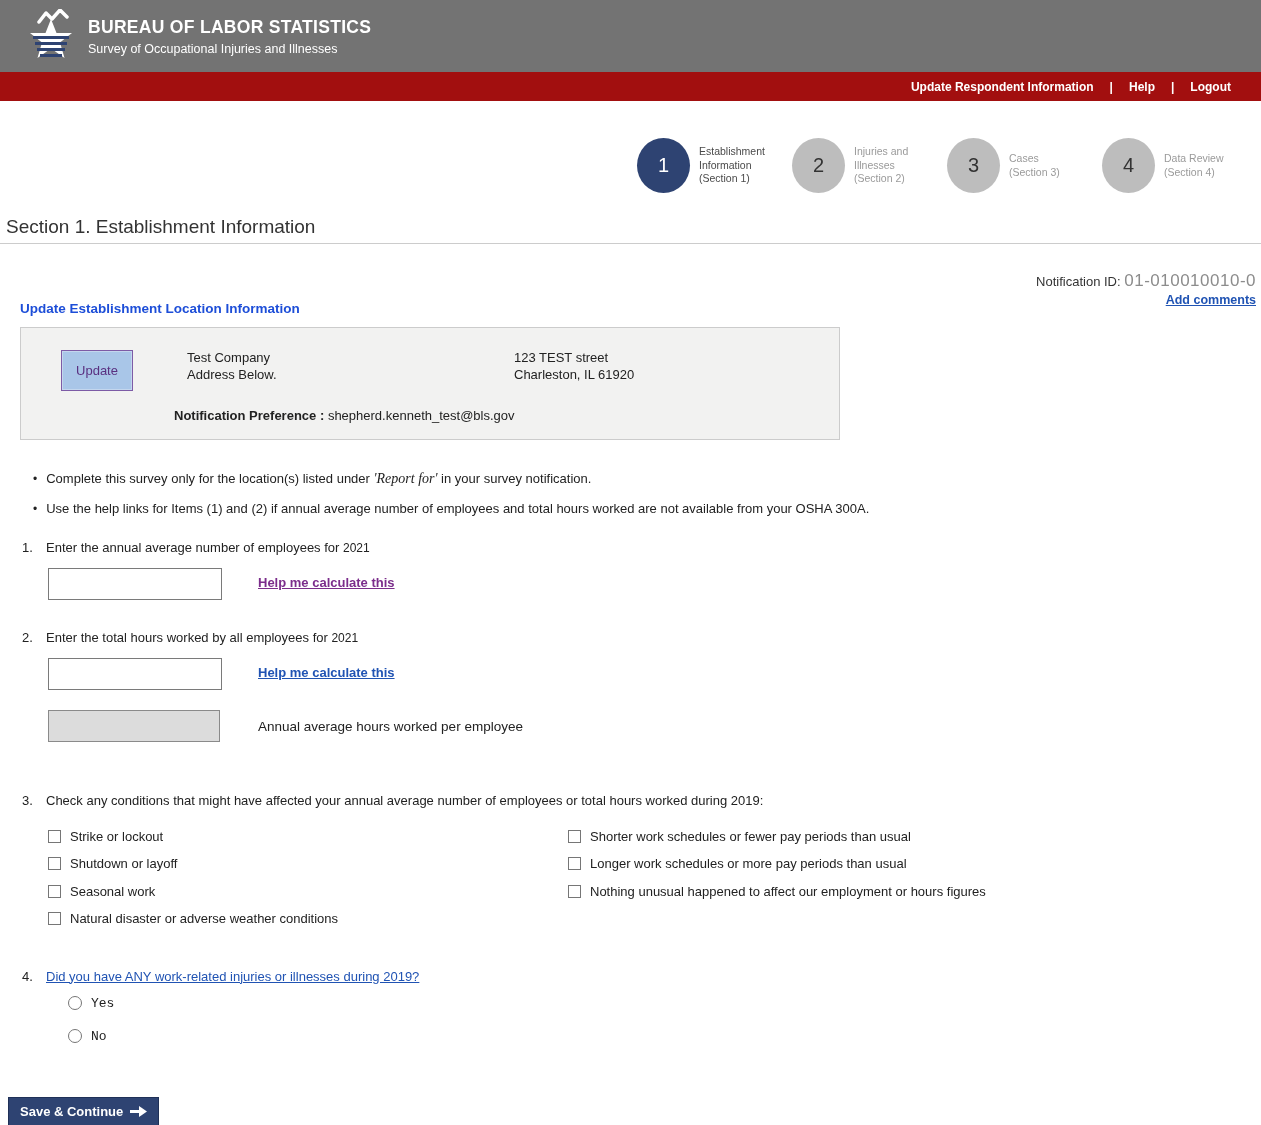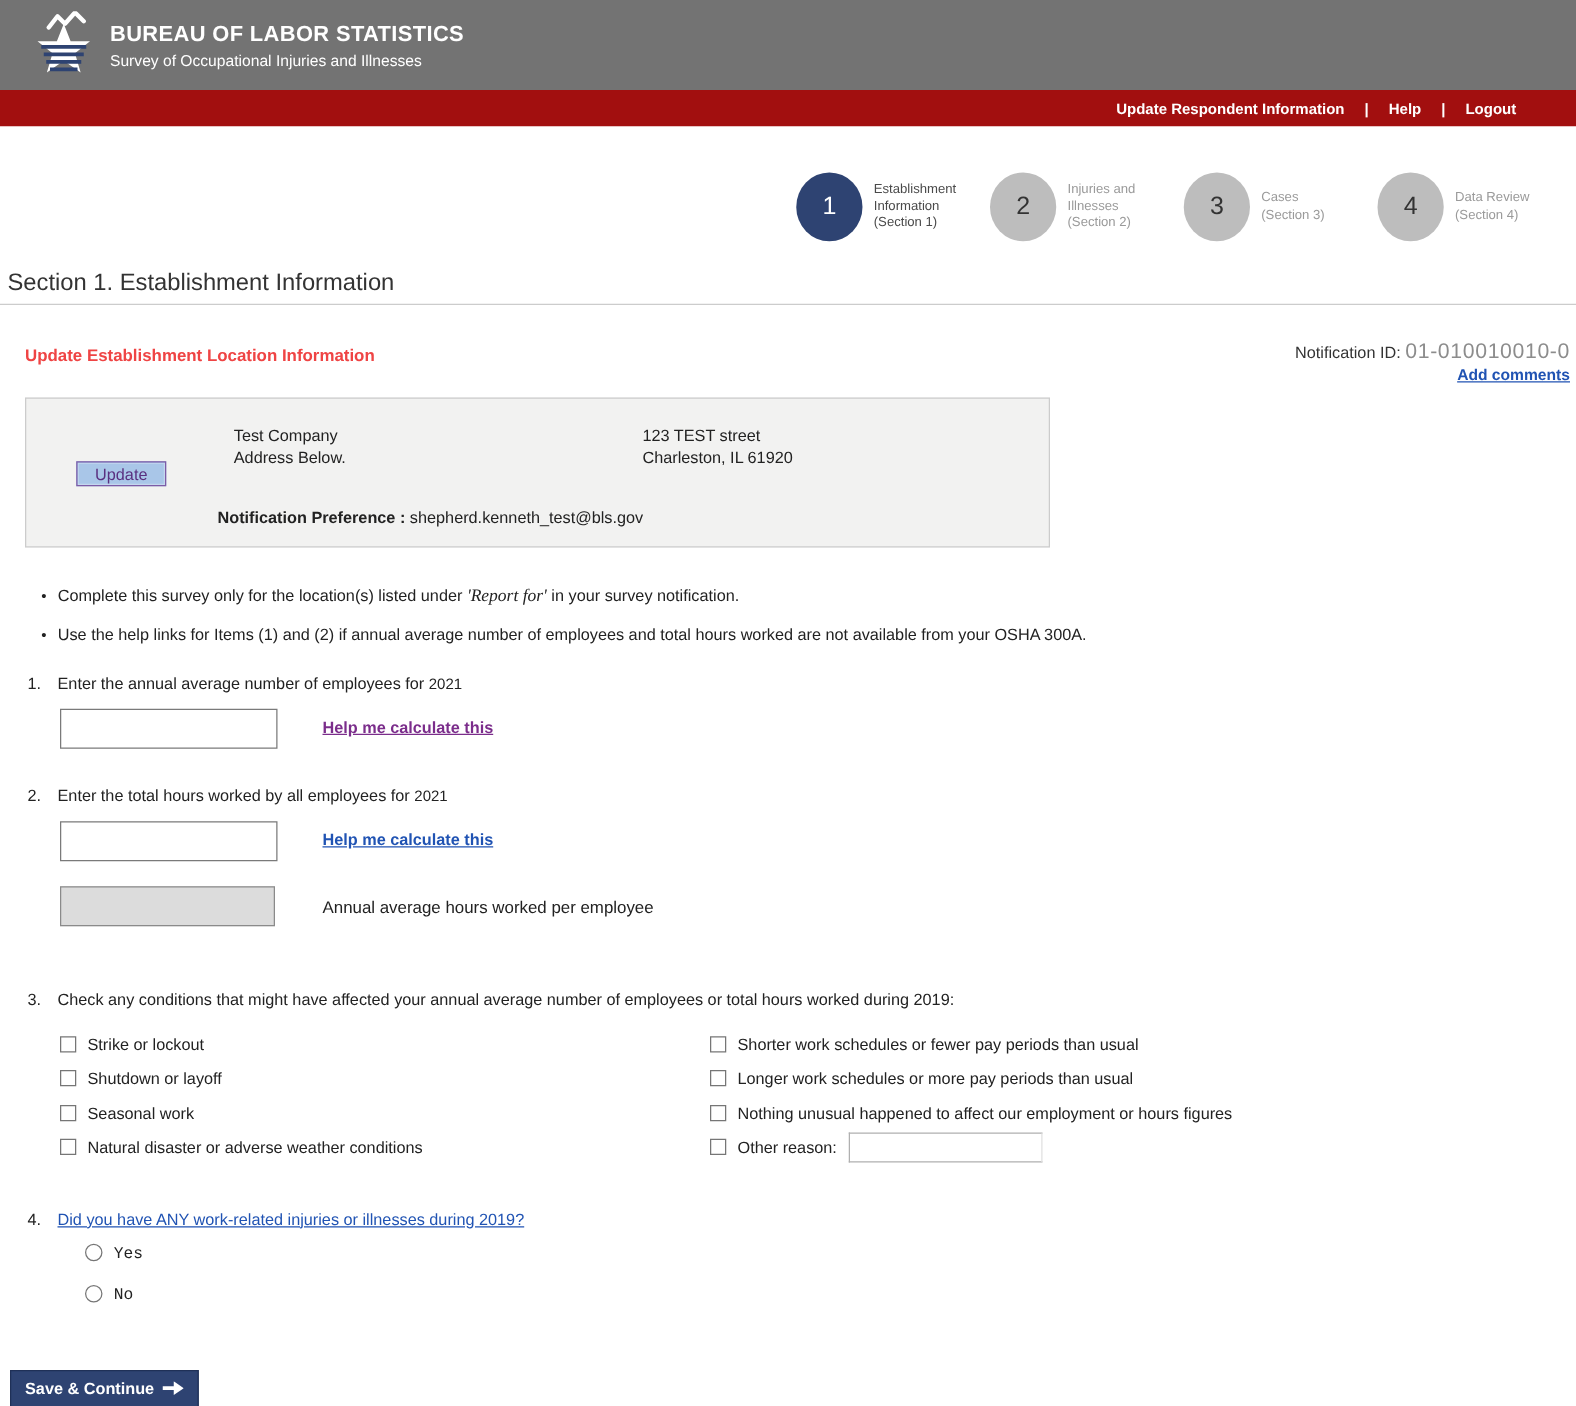--- a/index.html
+++ b/index.html
@@ -10,21 +10,21 @@
   }
 
   
   .top-header { background: #737373; height: 72px; display: flex; align-items: center; }
   .logo-wrap { margin-left: 27px; width: 48px; height: 54px; flex: 0 0 auto; }
   .header-text { margin-left: 13px; color: #fff; }
   .header-title { font-size: 17.5px; font-weight: bold; letter-spacing: 0.3px; }
   .header-subtitle { font-size: 12.5px; margin-top: 4px; }
 
   
-  .red-bar { background: #a20f0f; height: 29px; display: flex; align-items: center; justify-content: flex-end; padding-right: 48px; }
+  .red-bar { background: #a20f0f; height: 29px; display: flex; align-items: center; justify-content: flex-end; padding-right: 30px; }
   .red-bar a { color: #fff; font-size: 12px; font-weight: bold; text-decoration: none; }
   .red-bar .sep { color: #fff; font-weight: bold; margin: 0 16px; font-size: 12px; }
 
   
   .steps { display: flex; margin: 37px 0 0 637px; }
   .step { display: flex; align-items: center; width: 155px; }
   .step-circle {
     width: 53px; height: 55px; border-radius: 50%; flex: 0 0 auto;
     display: flex; align-items: center; justify-content: center;
     font-size: 20px; color: #333; background: #bdbdbd;
@@ -34,37 +34,37 @@
   .step.active .step-label { color: #4a4a4a; }
 
   
   .section-title-wrap { margin-top: 23px; border-bottom: 1px solid #ccc; padding: 0 0 5px 6px; }
   .section-title { font-size: 19px; font-weight: normal; color: #333; }
 
   
   .content { padding: 0 5px 0 20px; }
 
   .panel-header-row { display: flex; justify-content: space-between; margin-top: 27px; }
-  .panel-title { font-size: 13.5px; font-weight: bold; color: #ef4444; padding-top: 6px; }
+  .panel-title { font-size: 13.5px; font-weight: bold; color: #1d4ed8; padding-top: 6px; margin-top: 24px; }
   .est-id-block { text-align: right; }
   .est-id-line { white-space: nowrap; }
   .est-id-label { font-size: 13px; color: #333; }
   .est-id-value { font-size: 17px; color: #8c8c8c; letter-spacing: 0.5px; }
   .add-comments { display: inline-block; margin-top: 2px; font-size: 12.5px; font-weight: bold; color: #2053b3; text-decoration: underline; }
 
   .info-box {
     margin-top: 11px; width: 820px; border: 1px solid #ccc; background: #f2f2f1;
     padding: 22px 0 16px 40px;
   }
   .info-row { display: flex; }
   .col-btn { width: 126px; }
   .update-btn {
-    width: 72px; height: 20px; background: #a9c6e8; border: 1px solid #7d5ba6;
+    width: 72px; height: 41px; background: #a9c6e8; border: 1px solid #7d5ba6;
     box-shadow: inset 0 0 0 1px #c4d7ee; color: #5a3080; font-size: 13px;
-    font-family: "Liberation Sans", sans-serif; cursor: pointer; margin-top: 28px;
+    font-family: "Liberation Sans", sans-serif; cursor: pointer;
   }
   .col-company { width: 327px; line-height: 1.3; color: #222; }
   .col-address { line-height: 1.3; color: #222; }
   .notif-line { margin-top: 17px; margin-left: 113px; }
   .notif-label { font-weight: bold; }
 
   
   .bullets { margin-top: 31px; margin-left: 13px; list-style: none; }
   .bullets li { margin-bottom: 13.5px; color: #222; }
   .bullets li::before { content: "•"; margin-right: 9px; font-size: 12px; }
@@ -286,25 +286,20 @@
           <span>Shorter work schedules or fewer pay periods than usual</span>
         </div>
         <div class="check-row">
           <span class="checkbox"></span>
           <span>Longer work schedules or more pay periods than usual</span>
         </div>
         <div class="check-row">
           <span class="checkbox"></span>
           <span>Nothing unusual happened to affect our employment or hours figures</span>
         </div>
-        <div class="check-row">
-          <span class="checkbox"></span>
-          <span>Other reason:</span>
-          <input type="text" class="other-input" value="" style="">
-        </div>
       </div>
     </div>
   </div>
 
   <div class="q4">
     <div class="q-line">
       <span class="q-num">4.</span>
       <a href="#" class="q4-link">Did you have ANY work-related injuries or illnesses during 2019?</a>
     </div>
     <div class="radio-row">

